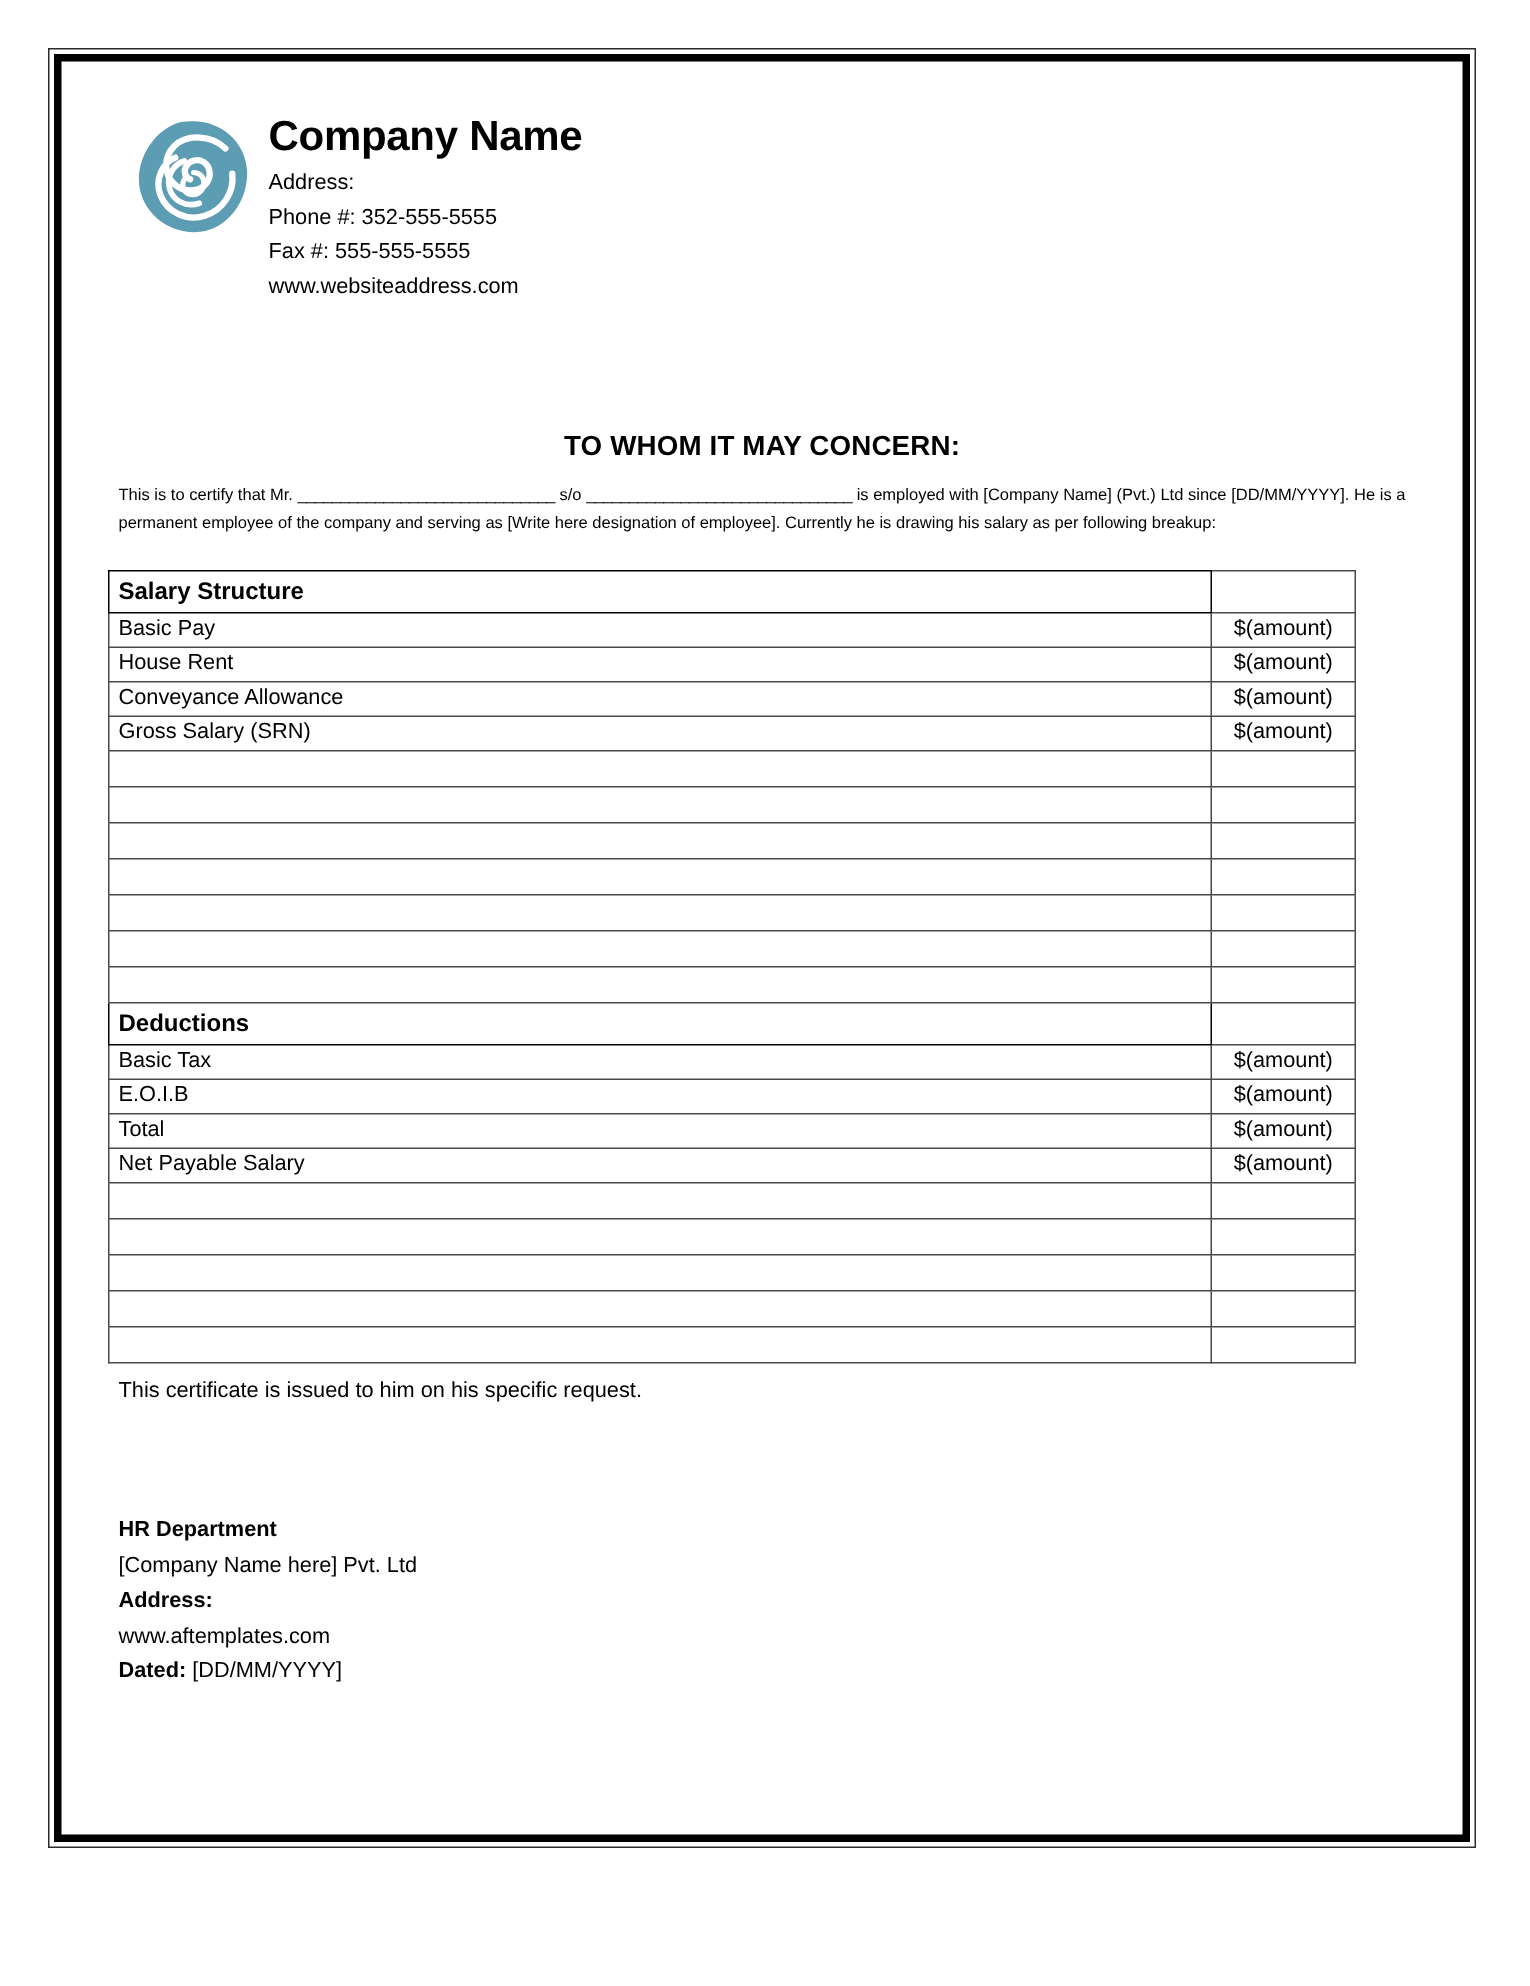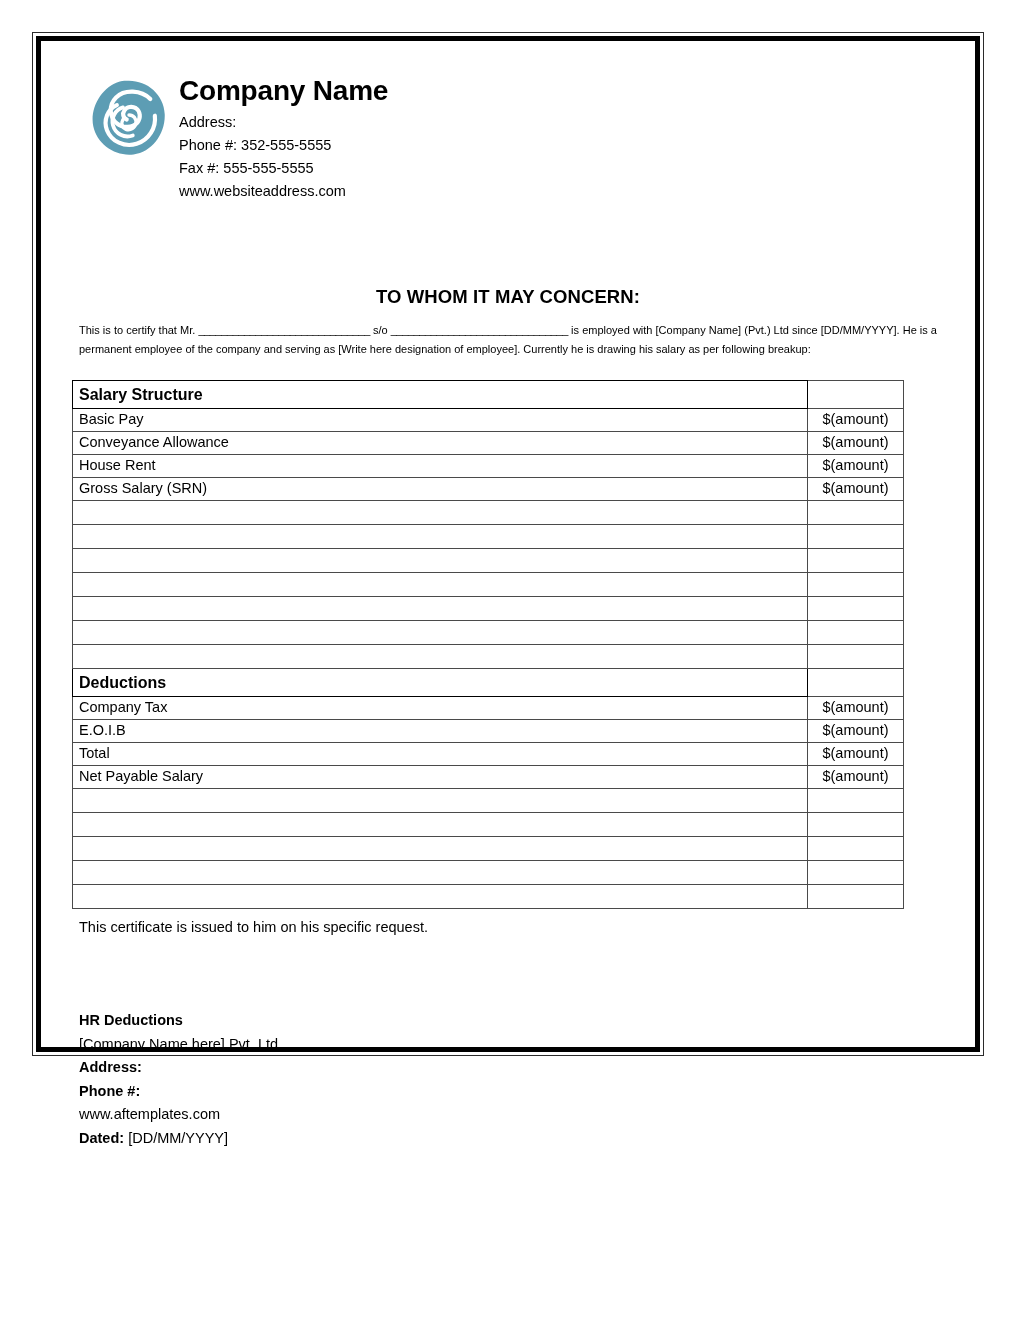--- a/index.html
+++ b/index.html
@@ -14,21 +14,21 @@
     color: #000000;
     -webkit-font-smoothing: antialiased;
   }
 
   
   #page {
     position: absolute;
     left: 32px;
     top: 32px;
     width: 952px;
-    height: 1024px;
+    height: 1200px;
     border: 1px solid #2b2b2b;
     box-sizing: border-box;
     background: #ffffff;
   }
   #page-inner {
     position: absolute;
     left: 3px;
     top: 3px;
     right: 3px;
     bottom: 3px;
@@ -178,25 +178,25 @@
           <tr class="section-head">
             <td>Salary Structure</td>
             <td class="amt-cell"></td>
           </tr>
 
           <tr>
             <td>Basic Pay</td>
             <td class="amt-cell">$(amount)</td>
           </tr>
           <tr>
+            <td>House Rent</td>
+            <td class="amt-cell">$(amount)</td>
+          </tr>
+          <tr>
             <td>Conveyance Allowance</td>
-            <td class="amt-cell">$(amount)</td>
-          </tr>
-          <tr>
-            <td>House Rent</td>
             <td class="amt-cell">$(amount)</td>
           </tr>
           <tr>
             <td>Gross Salary (SRN)</td>
             <td class="amt-cell">$(amount)</td>
           </tr>
 
           <tr class="blank-row">
             <td></td>
             <td class="amt-cell"></td>
@@ -225,21 +225,21 @@
             <td></td>
             <td class="amt-cell"></td>
           </tr>
 
           <tr class="section-head">
             <td>Deductions</td>
             <td class="amt-cell"></td>
           </tr>
 
           <tr>
-            <td>Company Tax</td>
+            <td>Basic Tax</td>
             <td class="amt-cell">$(amount)</td>
           </tr>
           <tr>
             <td>E.O.I.B</td>
             <td class="amt-cell">$(amount)</td>
           </tr>
           <tr>
             <td>Total</td>
             <td class="amt-cell">$(amount)</td>
           </tr>
@@ -268,23 +268,22 @@
             <td></td>
             <td class="amt-cell"></td>
           </tr>
 
         </tbody>
       </table>
 
       <p class="closing-line">This certificate is issued to him on his specific request.</p>
 
       <div class="signature">
-        <p class="row b">HR Deductions</p>
+        <p class="row b">HR Department</p>
         <p class="row">[Company Name here] Pvt. Ltd</p>
         <p class="row b">Address:</p>
-        <p class="row b">Phone #:</p>
         <p class="row">www.aftemplates.com</p>
         <p class="row"><span class="b">Dated:</span><span>&nbsp;</span><span>[DD/MM/YYYY]</span></p>
       </div>
 
     </div>
   </div>
 </div>
 
 </body></html>

